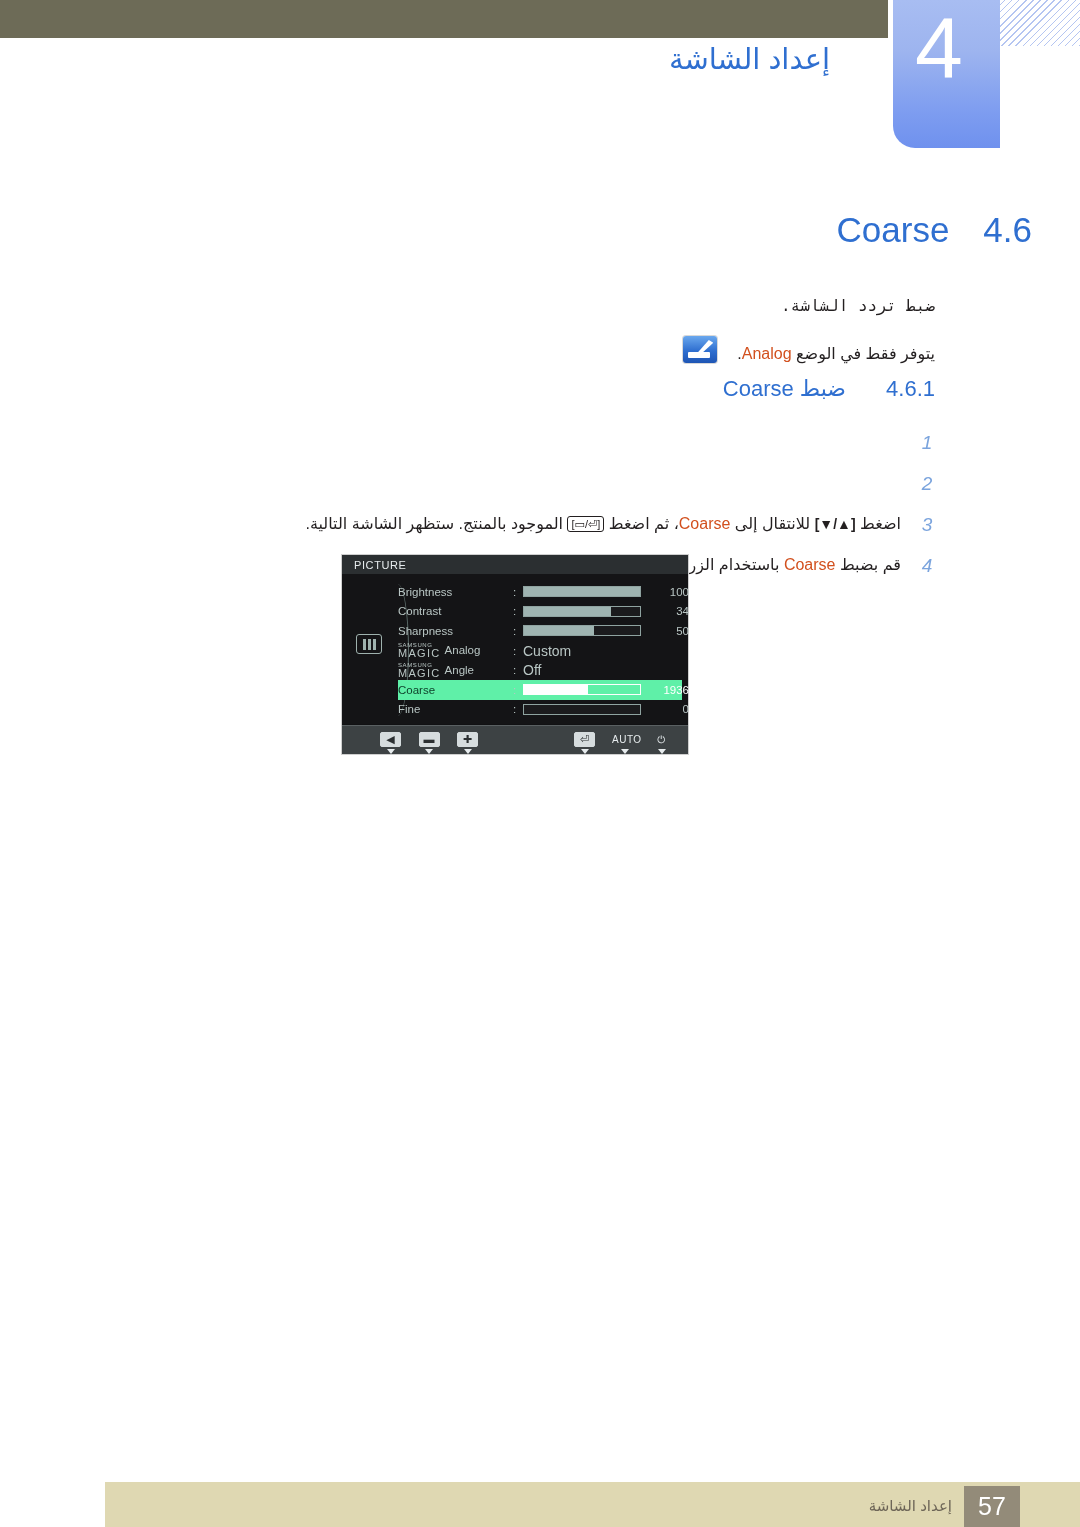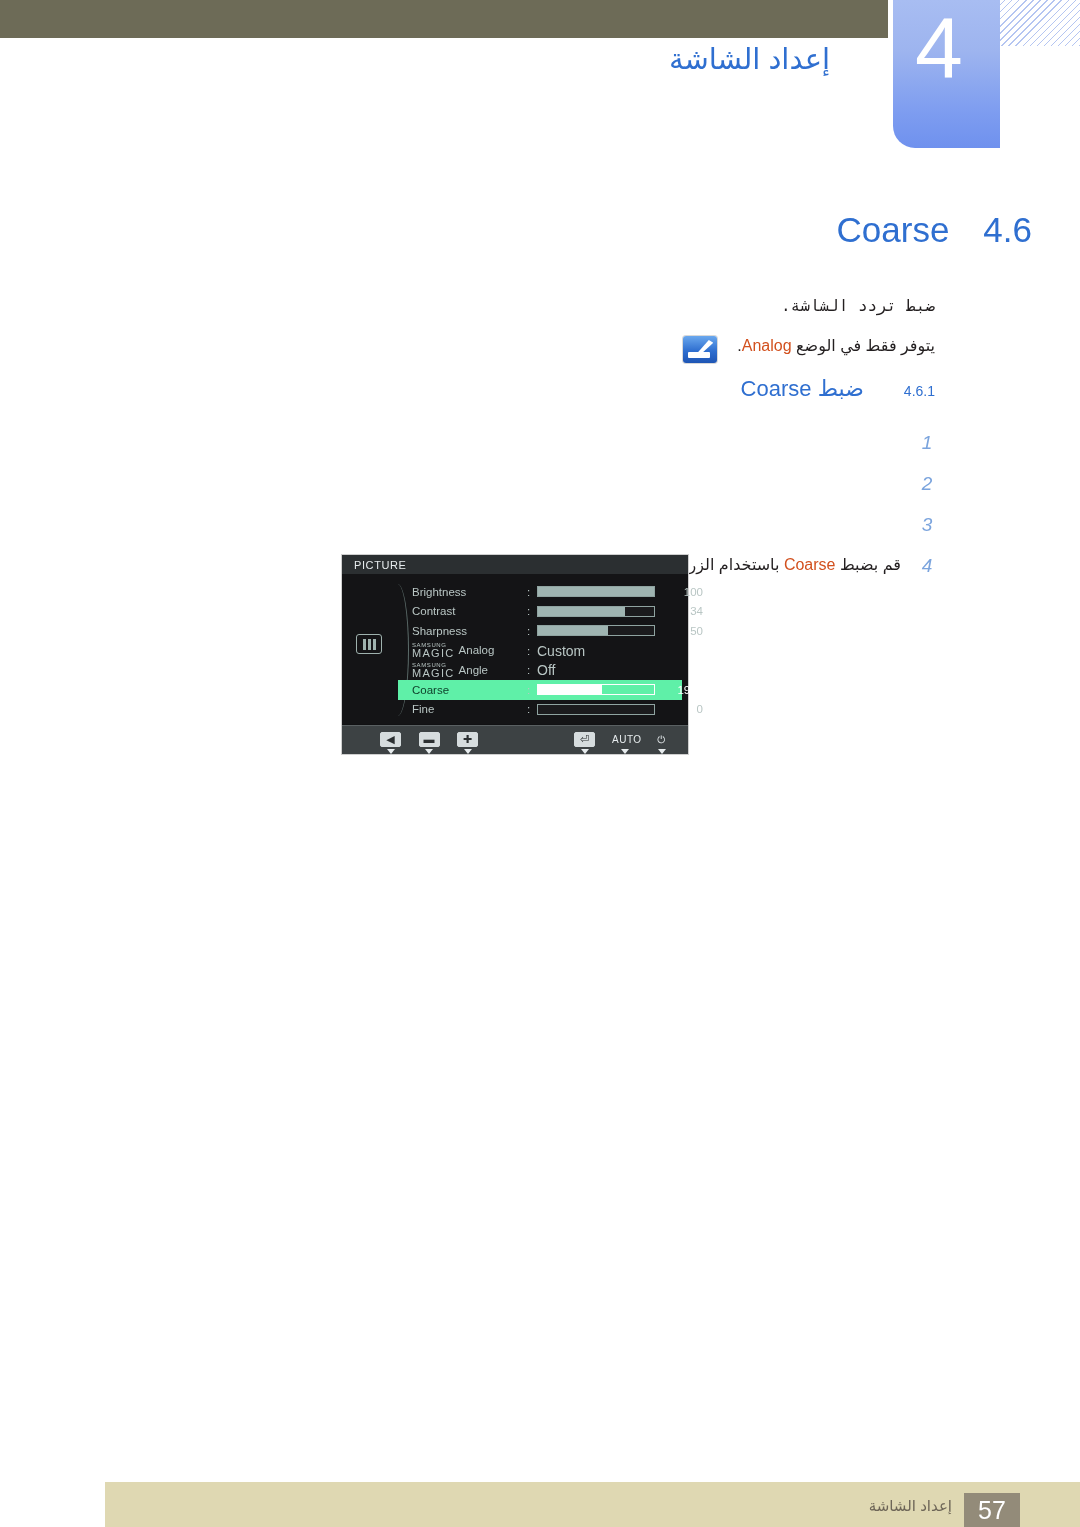--- a/index.html
+++ b/index.html
@@ -91,21 +91,21 @@
     color: #231f20;
     font-family: Liberation Mono, monospace;
   }
 
   
   .note-row {
     position: absolute;
     right: 145px; top: 336px;
     display: flex;
     flex-direction: row-reverse;
-    align-items: flex-start;
+    align-items: flex-end;
     gap: 20px;
     direction: rtl;
   }
   .note-icon {
     width: 34px; height: 27px;
     border-radius: 3px;
     background: linear-gradient(180deg, #6aa8ee 0%, #2f6fd0 55%, #1e55b4 100%);
     position: relative;
     flex: none;
     box-shadow: 0 0 0 1px #d9d9d9;
@@ -132,21 +132,21 @@
   
   .sub-head {
     position: absolute;
     right: 145px; top: 376px;
     display: flex;
     flex-direction: row;
     align-items: baseline;
     gap: 40px;
     direction: ltr;
   }
-  .sub-num { font-size: 14px; color: #2f6fd0; order: 2; }
+  .sub-num { font-size: 22px; color: #2f6fd0; order: 2; }
   .sub-name { font-size: 22px; color: #2f6fd0; order: 1; direction: rtl; }
 
   
   .steps {
     position: absolute;
     right: 145px; top: 432px;
     width: 790px;
     direction: rtl;
   }
   .step {
@@ -242,21 +242,21 @@
     left: 56px; top: 8px;
     right: 6px;
   }
   .osd-row {
     display: flex;
     align-items: center;
     height: 19.6px;
     color: #b9c6c4;
     font-size: 11.5px;
   }
-  .osd-row .lbl { width: 115px; flex: none; margin-left: 14px; }
+  .osd-row .lbl { width: 115px; flex: none; }
   .osd-row .colon { width: 10px; flex: none; color: #b9c6c4; }
   .osd-row .bar {
     width: 118px; height: 11px;
     border: 1px solid #8fa3a0;
     box-sizing: border-box;
     background: #1b1b1d;
     flex: none;
     position: relative;
   }
   .osd-row .bar > span {
@@ -355,21 +355,21 @@
   
   .footer-bar {
     position: absolute;
     left: 105px; bottom: 0;
     width: 975px; height: 45px;
     background: #dfd8b2;
   }
   .footer-page {
     position: absolute;
     right: 60px; bottom: 0;
-    width: 56px; height: 34px;
+    width: 56px; height: 41px;
     background: #938b79;
     color: #ffffff;
     font-size: 25px;
     display: flex;
     align-items: center;
     justify-content: center;
   }
   .footer-label {
     position: absolute;
     right: 128px; bottom: 12px;
@@ -411,20 +411,21 @@
 
 <div class="steps" id="steps">
     <div class="step">
       <div class="step-num">1</div>
     </div>
     <div class="step">
       <div class="step-num">2</div>
     </div>
     <div class="step">
       <div class="step-num">3</div>
+      <div class="step-text"><span>اضغط </span><span class="btn-tag">[▲/▼]</span><span> للانتقال إلى </span><span class="accent-orange">Coarse</span><span>، ثم اضغط </span><span class="glyph-box">[⏎/▭]</span><span> الموجود بالمنتج. ستظهر الشاشة التالية.</span></div>
     </div>
     <div class="step">
       <div class="step-num">4</div>
       <div class="step-text"><span>قم بضبط </span><span class="accent-orange">Coarse</span><span> باستخدام الزر </span><span class="btn-tag">[▲/▼]</span><span>.</span></div>
     </div>
   </div>
 
 <div class="osd">
   <div class="osd-title">PICTURE</div>
   <div class="osd-body">

